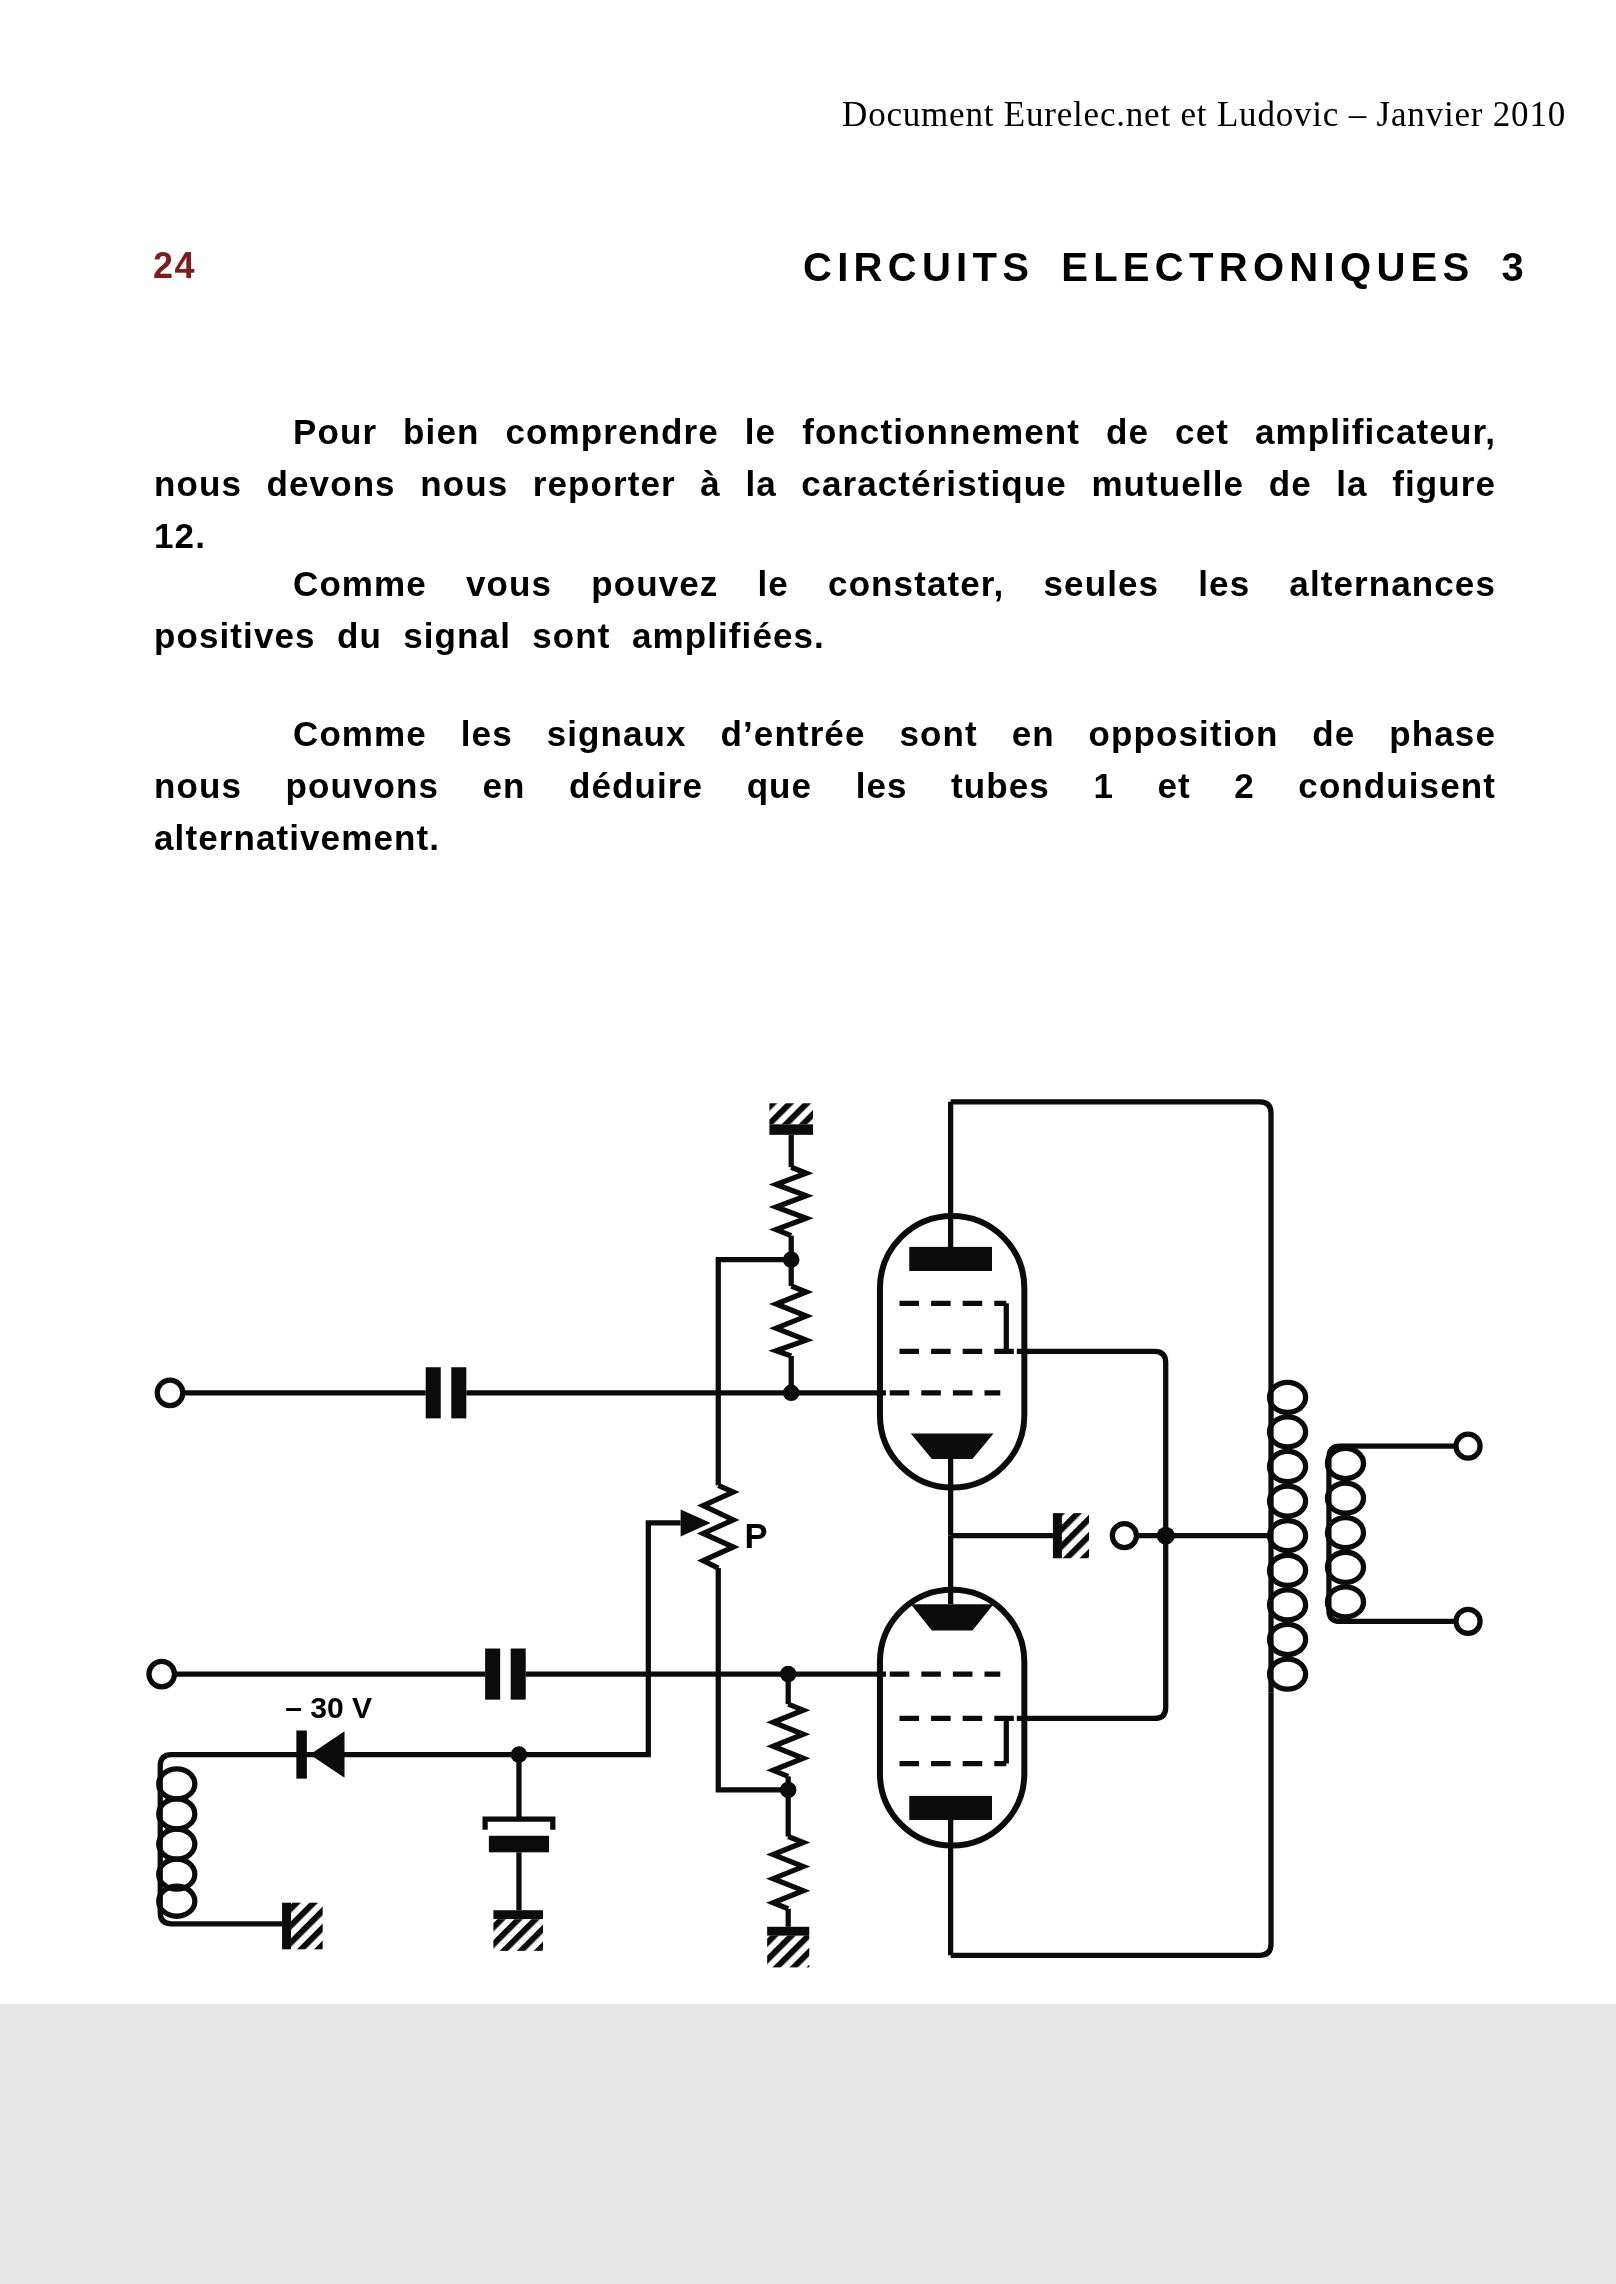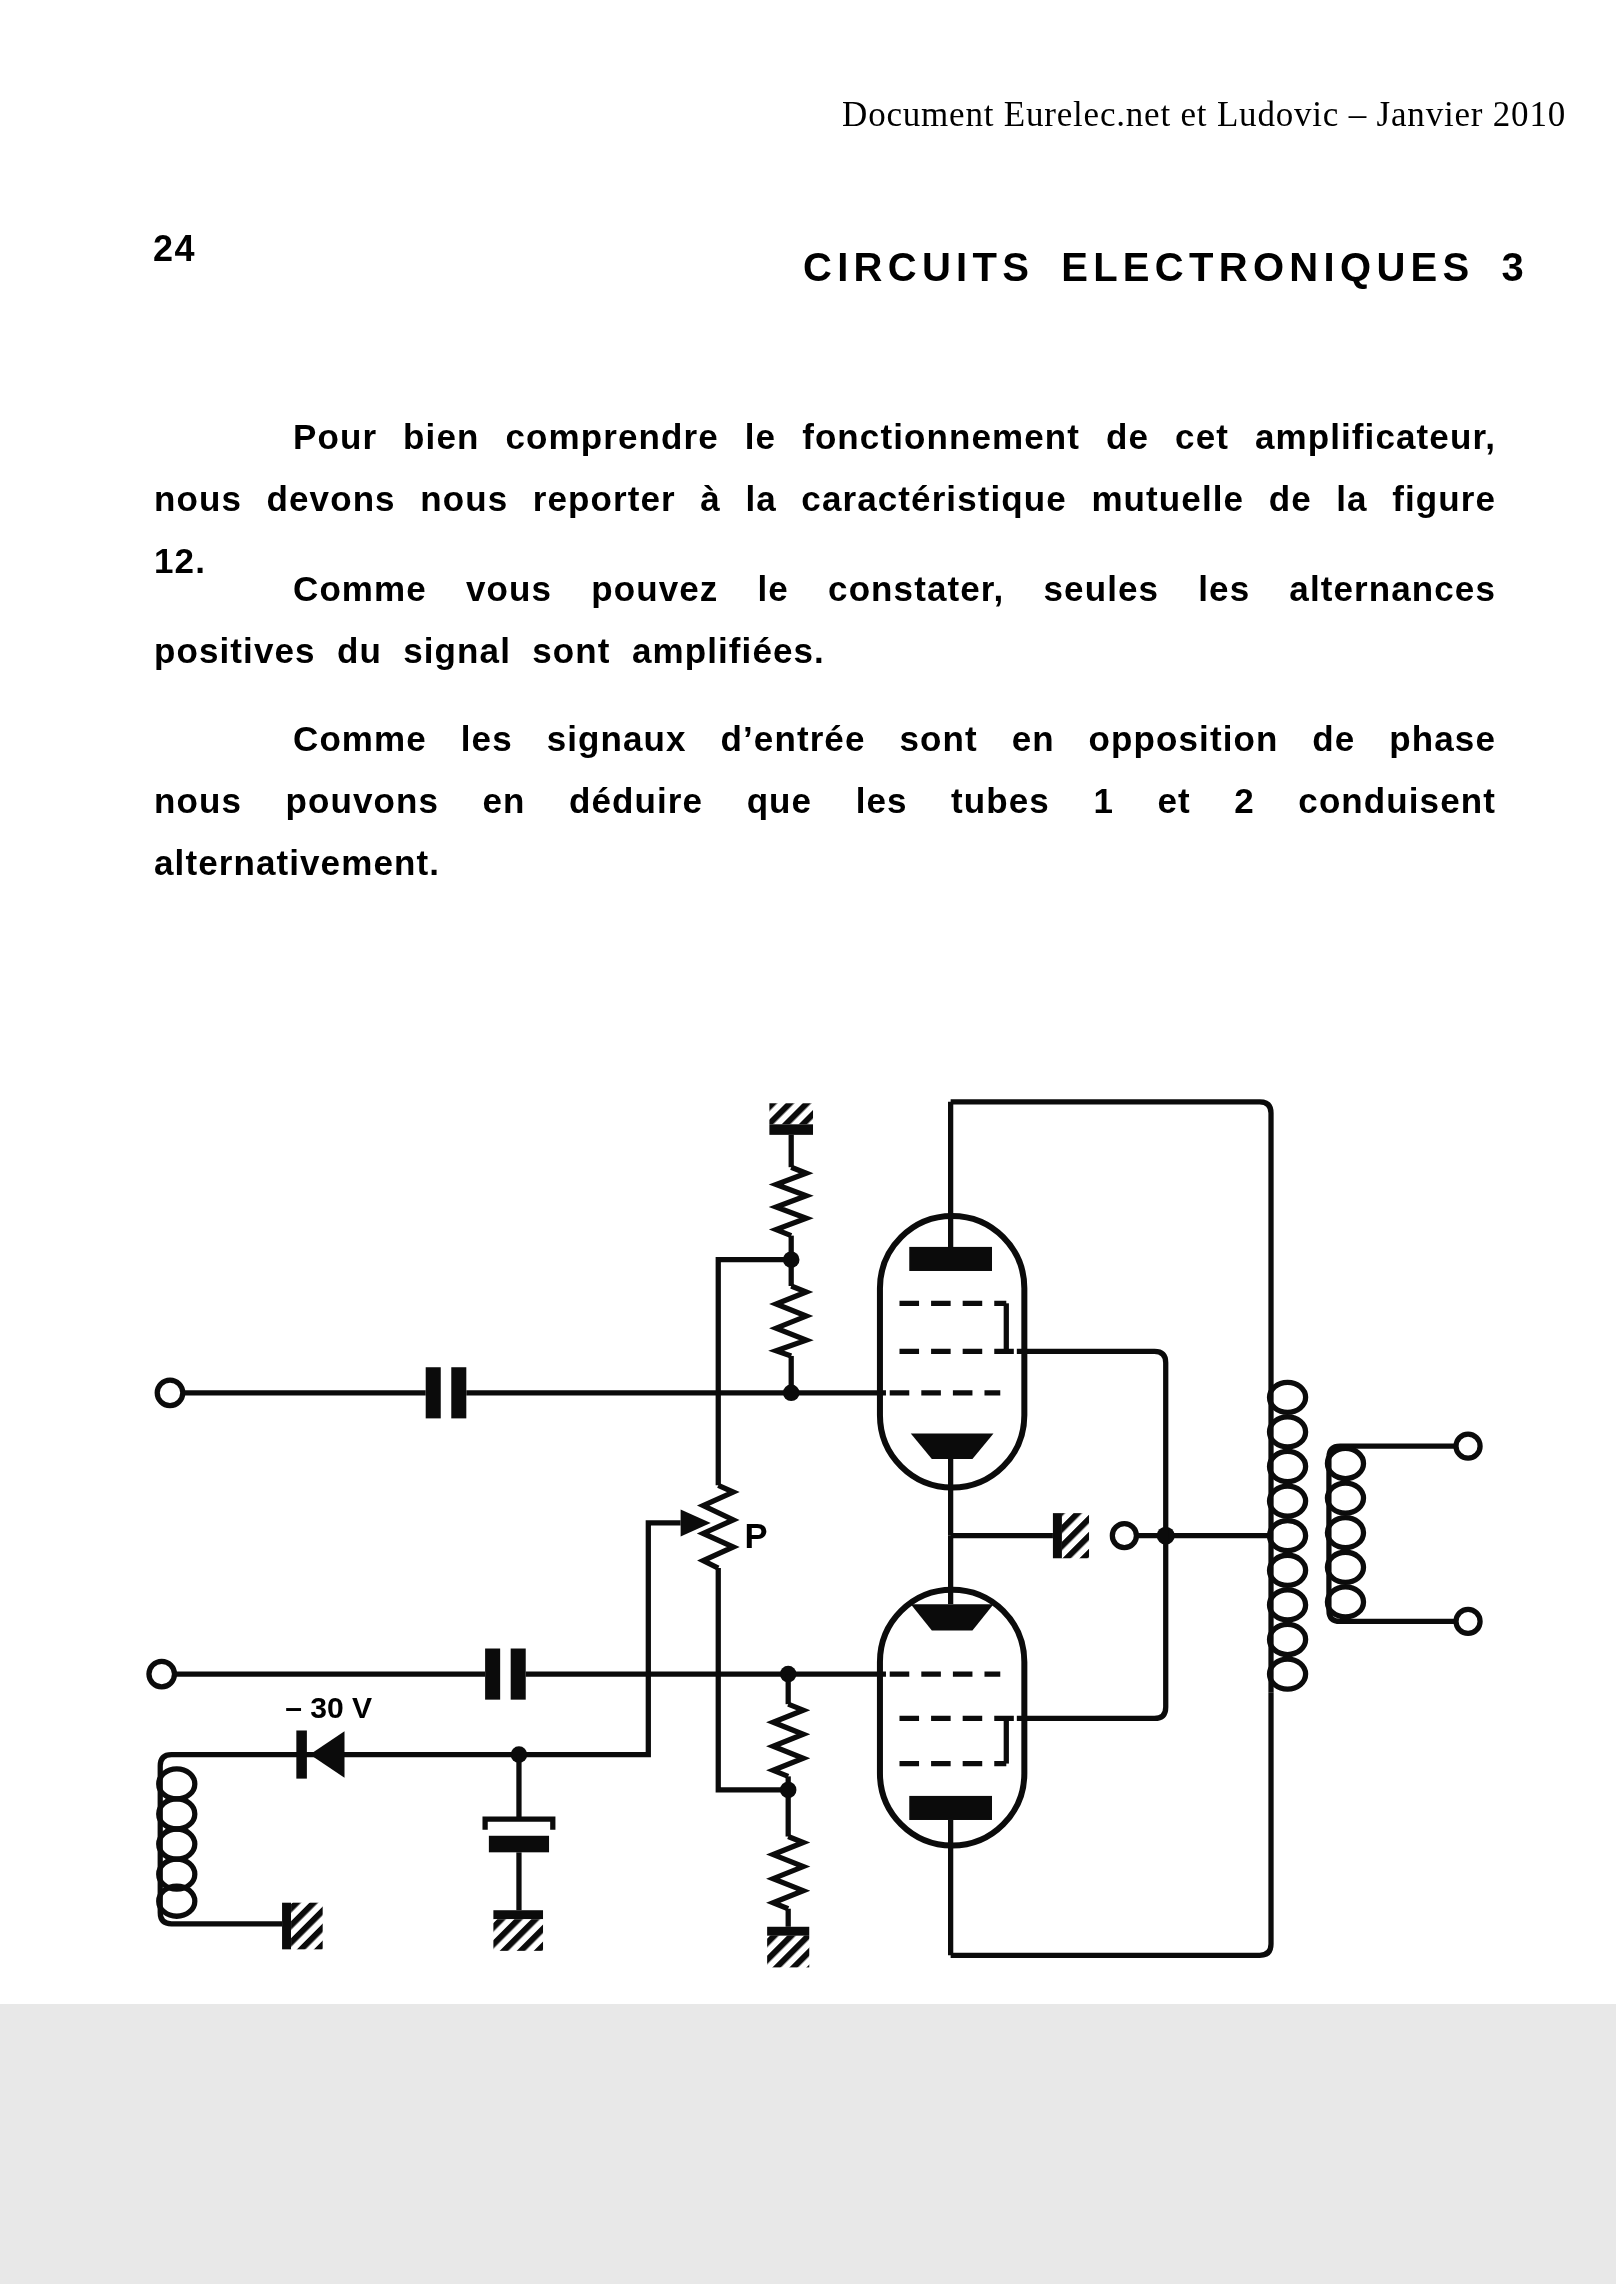--- a/index.html
+++ b/index.html
@@ -11,31 +11,31 @@
     font-family:"Liberation Sans", sans-serif;
     color:#111;
   }
   .credit{
     position:absolute;top:95px;right:51px;
     font-family:"Liberation Serif", serif;
     font-size:35px;letter-spacing:0.8px;color:#000;
     white-space:nowrap;
   }
   .pageno{
-    position:absolute;top:228px;left:153px;
-    font-size:36px;font-weight:700;letter-spacing:1.5px;color:#000000;
+    position:absolute;top:245px;left:153px;
+    font-size:36px;font-weight:700;letter-spacing:1.5px;color:#7f1d1d;
   }
   .doctitle{
     position:absolute;top:245px;right:88px;
     font-size:40px;font-weight:700;letter-spacing:5.3px;word-spacing:10.5px;
     white-space:nowrap;color:#000;text-align:right;
   }
   .para{
     position:absolute;left:154px;width:1342px;
-    font-size:35px;font-weight:700;line-height:62px;
+    font-size:35px;font-weight:700;line-height:52px;
     letter-spacing:1.1px;word-spacing:10.5px;
     text-align:justify;text-align-last:left;
     color:#000;margin:0;
   }
   .para .ind{display:inline-block;width:139px;}
   #p1{top:406px;} #p2{top:558px;} #p3{top:708px;} #p4{top:859px;}
   .caption{
     position:absolute;top:2095px;left:677px;width:376px;
     text-align:right;font-size:35px;font-weight:700;
     letter-spacing:1.5px;word-spacing:16.5px;color:#000;

